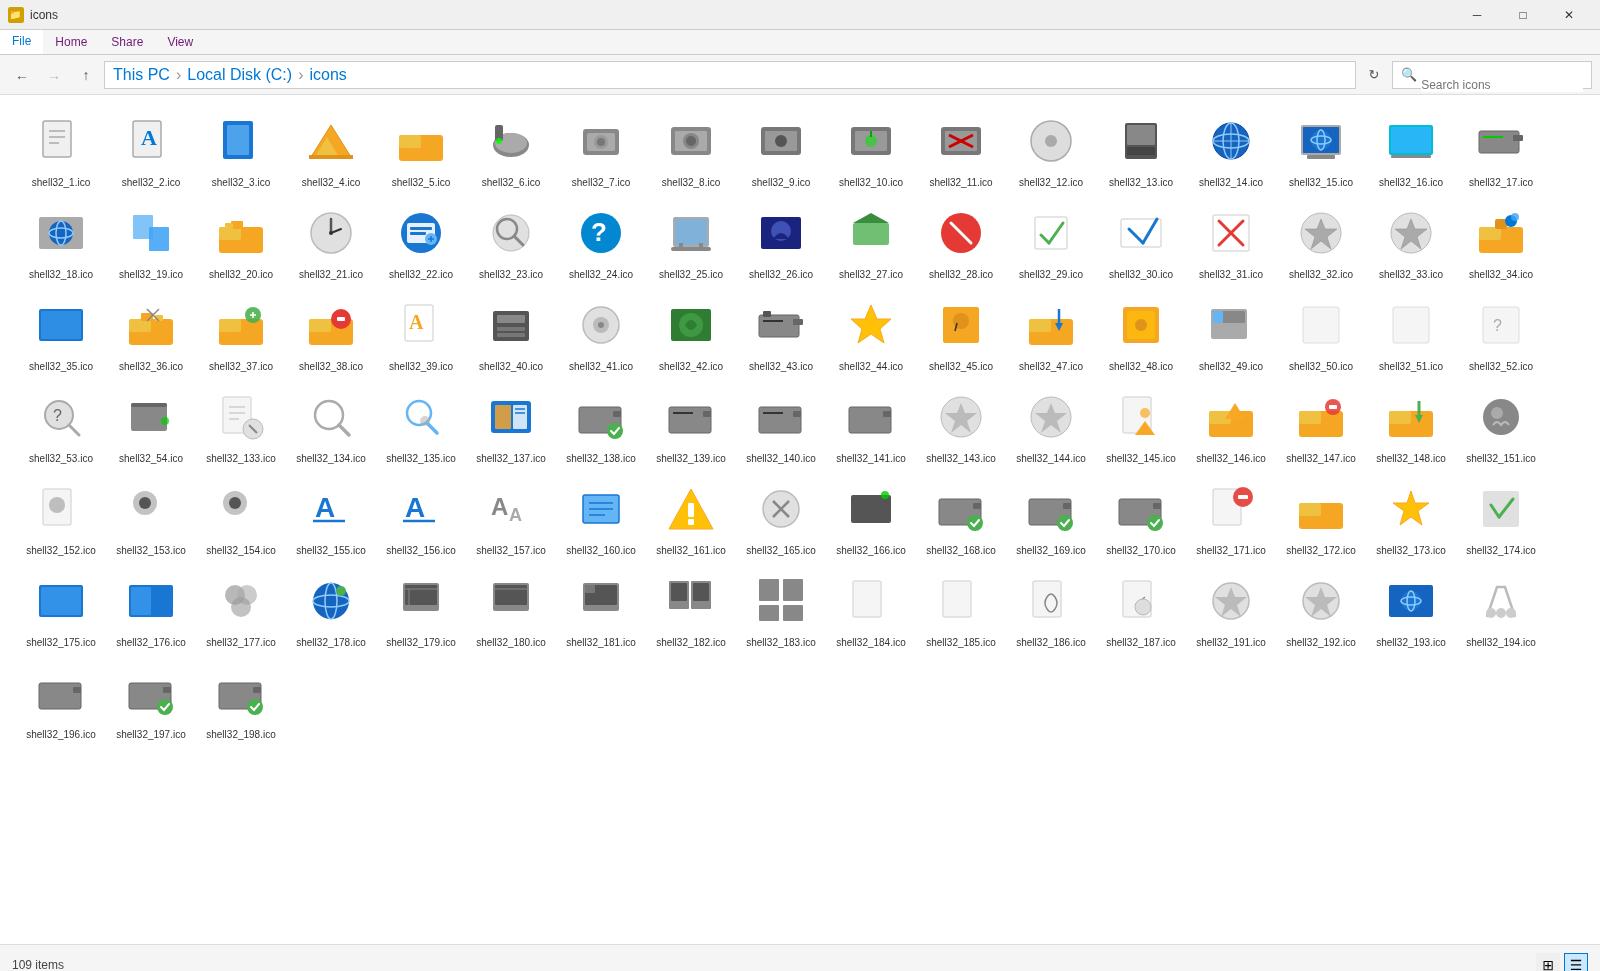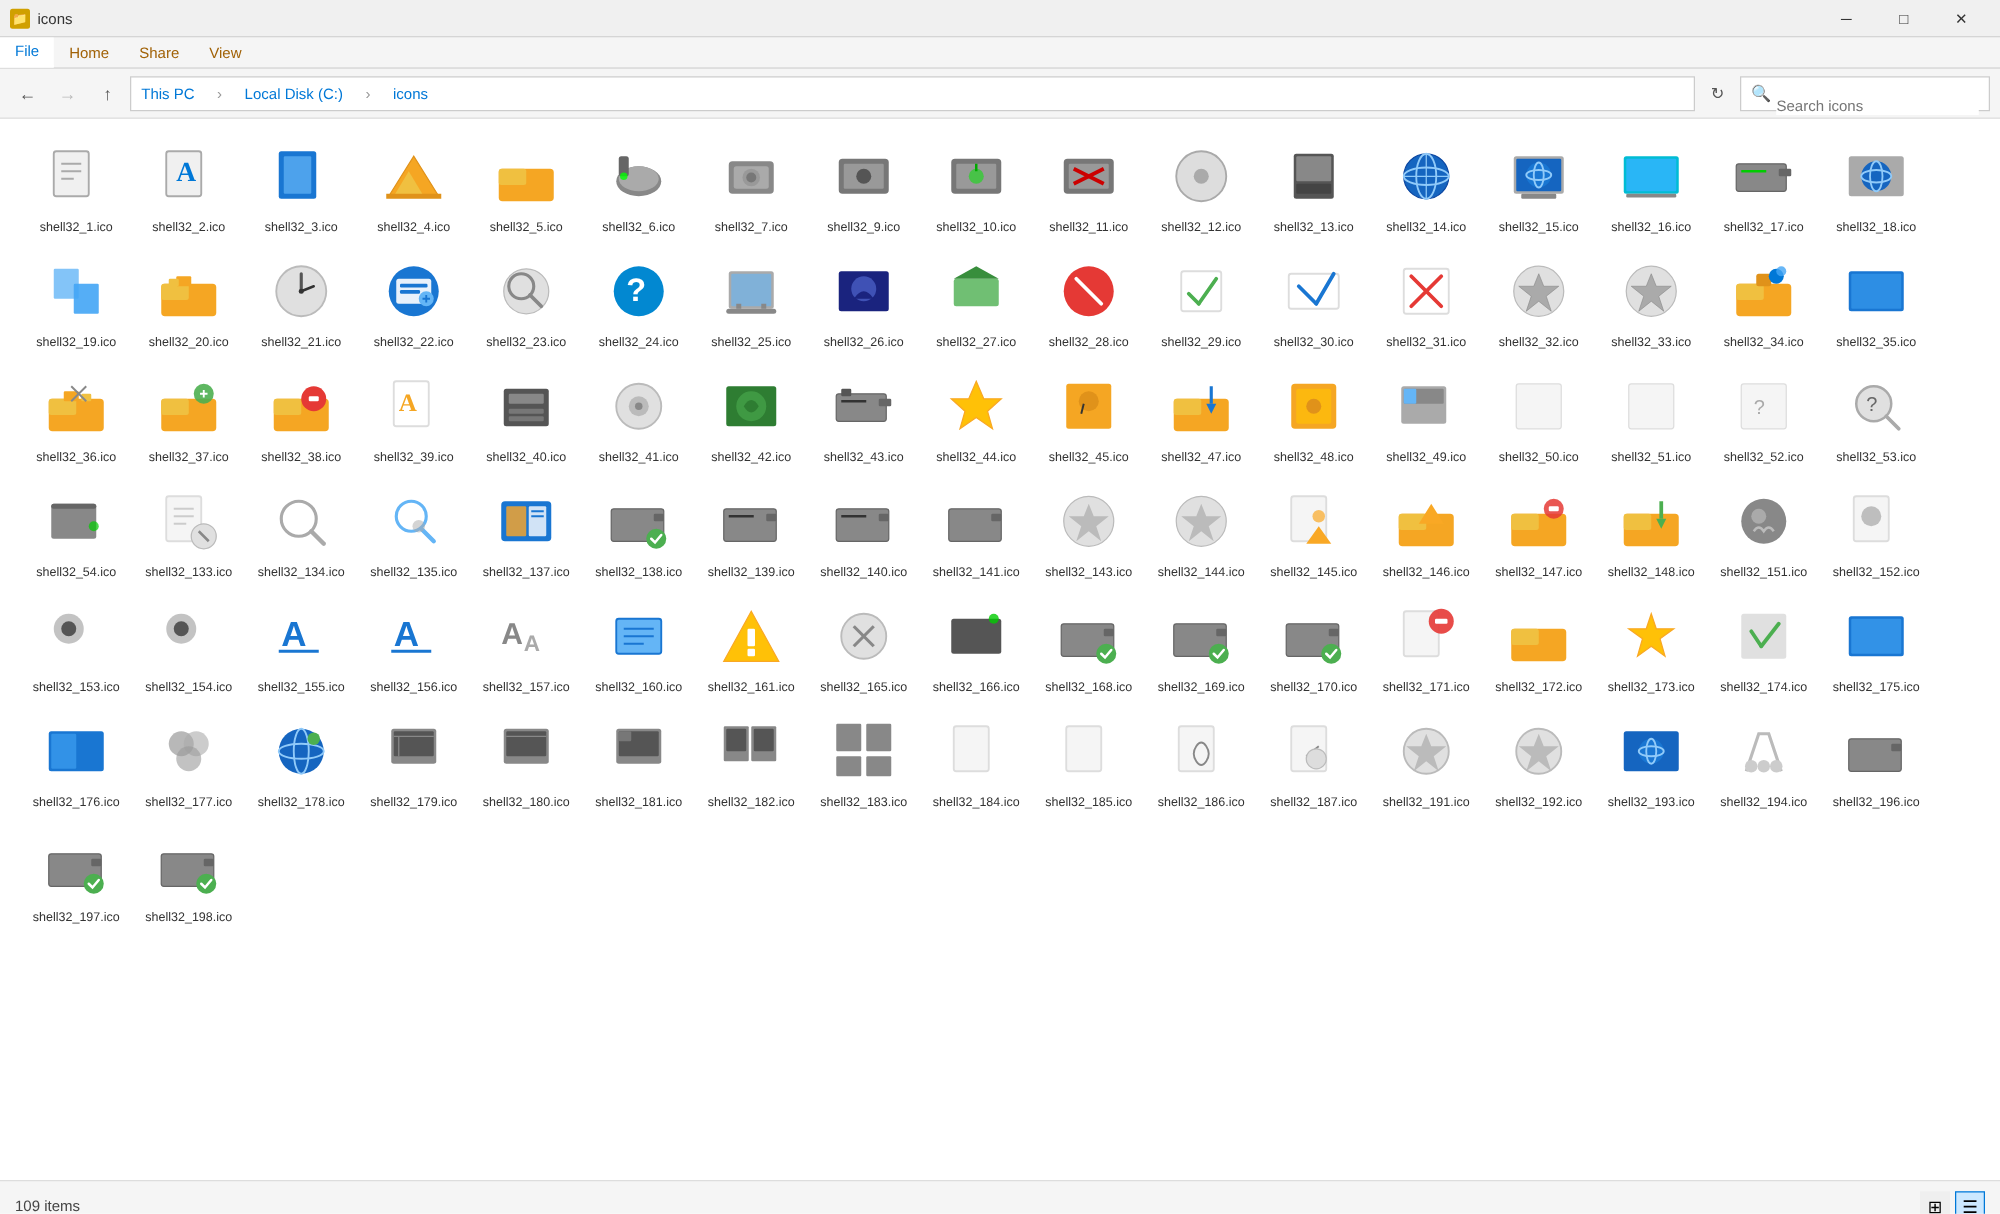--- a/index.html
+++ b/index.html
@@ -16,21 +16,21 @@
     }
     .title-bar-left { display: flex; align-items: center; gap: 6px; flex: 1; }
     .title-bar-icon { width: 16px; height: 16px; background: #d0a000; border-radius: 2px; font-size: 10px; display: flex; align-items: center; justify-content: center; color: #fff; }
     .title-bar-text { font-size: 12px; color: #333; }
     .title-bar-controls { display: flex; gap: 0; }
     .title-btn { width: 46px; height: 30px; display: flex; align-items: center; justify-content: center; font-size: 12px; cursor: pointer; color: #333; border: none; background: transparent; }
 
     
     .ribbon { background: #f5f5f5; border-bottom: 1px solid #ccc; }
     .ribbon-tabs { display: flex; height: 24px; text-align: center; }
-    .ribbon-tab { padding: 0 12px; font-size: 12px; display: flex; align-items: center; cursor: pointer; color: #a16207; }
+    .ribbon-tab { padding: 0 12px; font-size: 12px; display: flex; align-items: center; cursor: pointer; color: #701a75; }
     .ribbon-tab.active { background: #fff; border-bottom: 2px solid #fff; color: #0078d7; }
 
     
     .nav-bar {
       background: #f5f5f5;
       height: 40px;
       display: flex;
       align-items: center;
       padding: 0 8px;
       gap: 4px;
@@ -38,22 +38,22 @@
     }
     .nav-btn { width: 28px; height: 28px; display: flex; align-items: center; justify-content: center; cursor: pointer; border-radius: 2px; font-size: 14px; color: #555; border: none; background: transparent; }
     .address-bar {
       flex: 1;
       height: 28px;
       background: #fff;
       border: 1px solid #ccc;
       display: flex;
       align-items: center;
       padding: 0 8px;
-      font-size: 12px;
-      gap: 16px;
+      font-size: 16px;
+      gap: 4px;
     }
     .address-crumb { color: #0078d7; cursor: pointer; }
     .address-sep { color: #999; margin: 0 2px; }
     .search-box {
       width: 200px;
       height: 28px;
       border: 1px solid #ccc;
       display: flex;
       align-items: center;
       padding: 0 8px;
@@ -226,20 +226,31 @@
             <rect x="10" y="16" width="28" height="18" rx="2" fill="#aaa"></rect>
             <circle cx="24" cy="25" r="7" fill="#999"></circle>
             <circle cx="24" cy="25" r="4" fill="#777"></circle>
           </svg>
         </div>
         <div class="file-name">shell32_7.ico</div>
       </div>
       <div class="file-item">
         <div class="file-icon-area">
           <svg viewBox="0 0 48 48">
+            <rect x="4" y="10" width="40" height="28" rx="3" fill="#888"></rect>
+            <rect x="8" y="14" width="32" height="20" rx="1" fill="#aaa"></rect>
+            <circle cx="24" cy="24" r="8" fill="#888"></circle>
+            <circle cx="24" cy="24" r="5" fill="#666"></circle>
+          </svg>
+        </div>
+        <div class="file-name">shell32_8.ico</div>
+      </div>
+      <div class="file-item">
+        <div class="file-icon-area">
+          <svg viewBox="0 0 48 48">
             <rect x="4" y="10" width="40" height="28" rx="3" fill="#777"></rect>
             <rect x="8" y="14" width="32" height="20" rx="1" fill="#999"></rect>
             <circle cx="24" cy="24" r="6" fill="#555"></circle>
           </svg>
         </div>
         <div class="file-name">shell32_9.ico</div>
       </div>
       <div class="file-item">
         <div class="file-icon-area">
           <svg viewBox="0 0 48 48">

